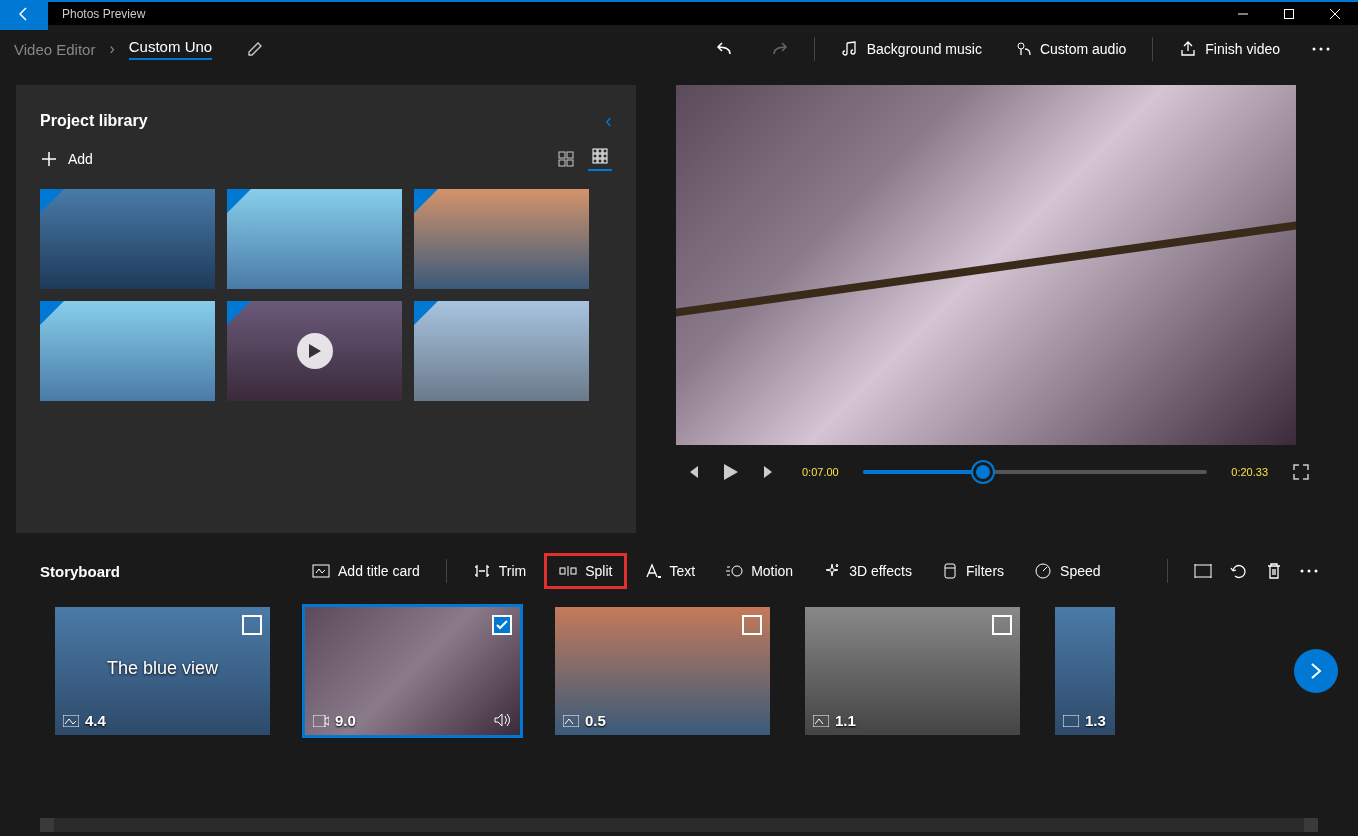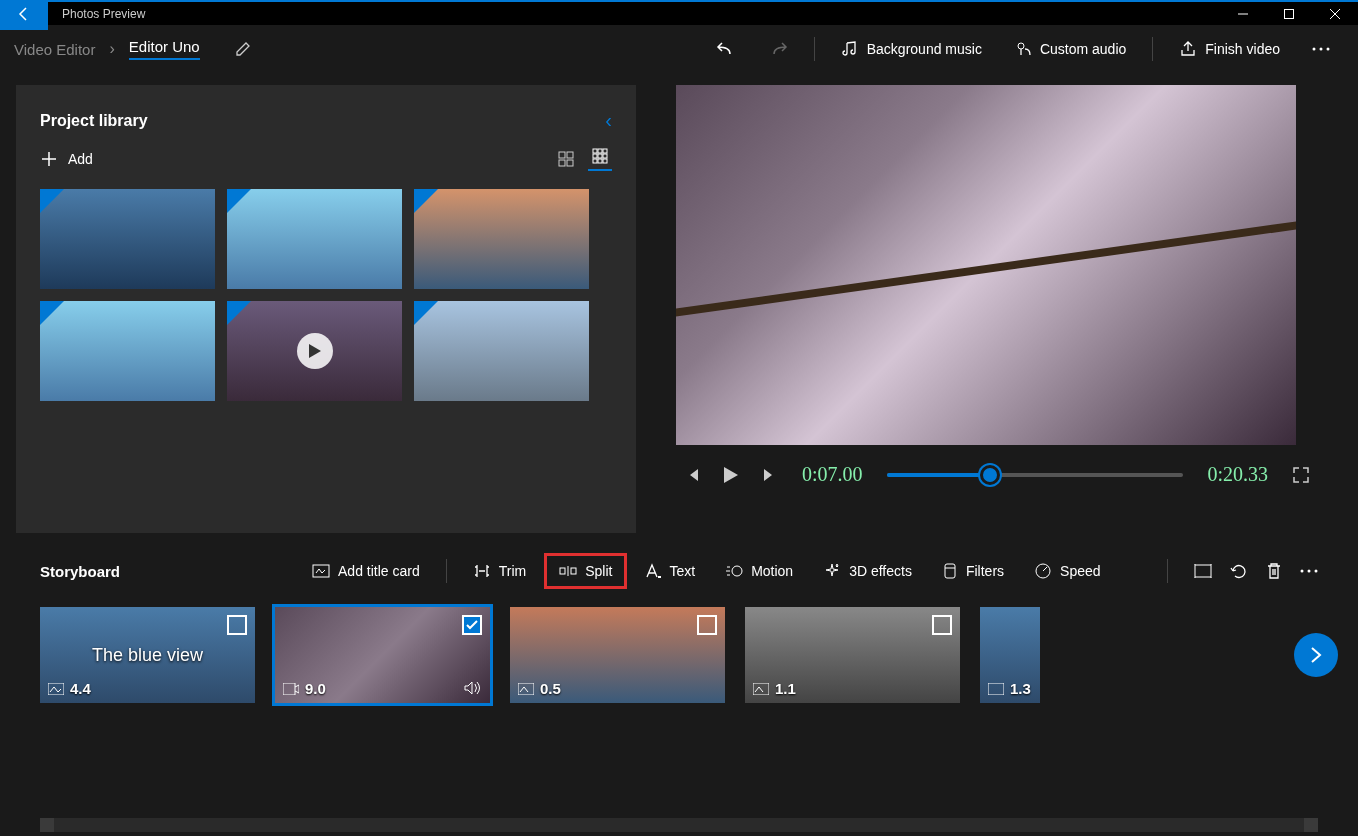--- a/index.html
+++ b/index.html
@@ -35,33 +35,33 @@
 .thumb.sunset { background: linear-gradient(180deg, #d4936b 0%, #3a5a7a 100%); }
 .thumb.bright { background: linear-gradient(180deg, #87ceeb 0%, #4a7ba8 100%); }
 .thumb.water { background: linear-gradient(180deg, #6a5a7a 0%, #3a2a3a 100%); }
 .thumb.mountain { background: linear-gradient(180deg, #a8c4e0 0%, #6a7a8a 100%); }
 .thumb .play { position: absolute; top: 50%; left: 50%; transform: translate(-50%, -50%); width: 36px; height: 36px; border-radius: 50%; background: rgba(255,255,255,0.85); display: flex; align-items: center; justify-content: center; }
 .preview { flex: 1; padding: 12px 40px 0 40px; display: flex; flex-direction: column; }
 .preview-img { width: 620px; height: 360px; background: linear-gradient(135deg, #5a4a5a 0%, #8a7a8a 30%, #d4c4d4 50%, #3a2a3a 100%); position: relative; overflow: hidden; }
 .preview-img::before { content: ''; position: absolute; top: 50%; left: -10%; width: 120%; height: 8px; background: #3a2a1a; transform: rotate(-8deg); }
 .controls { display: flex; align-items: center; gap: 24px; padding: 18px 8px; }
 .ctrl-btn { color: #ccc; display: flex; align-items: center; }
-.time { font-size: 20px; color: #86efac; font-family: Liberation Serif, serif; }
+.time { font-size: 11px; color: #fde047; }
 .seek { flex: 1; height: 4px; background: #555; position: relative; border-radius: 2px; }
 .seek-fill { position: absolute; left: 0; top: 0; height: 4px; background: #0078d4; width: 35%; border-radius: 2px; }
 .seek-thumb { position: absolute; left: 35%; top: 50%; transform: translate(-50%, -50%); width: 20px; height: 20px; border-radius: 50%; background: #0078d4; border: 3px solid #1a1a1a; box-shadow: 0 0 0 2px #0078d4; }
 .storyboard-section { padding: 20px 40px; }
 .sb-head { display: flex; align-items: center; margin-bottom: 18px; }
 .sb-title { font-size: 15px; font-weight: 600; margin-right: 180px; }
 .sb-tools { display: flex; align-items: center; gap: 6px; }
 .sbtn { display: flex; align-items: center; gap: 8px; padding: 7px 12px; font-size: 14px; color: #fff; }
 .sbtn.highlight { border: 3px solid #e03030; }
 .sb-right { margin-left: auto; display: flex; gap: 18px; align-items: center; }
 .clips { display: flex; gap: 20px; align-items: center; position: relative; }
-.clip { width: 215px; height: 96px; position: relative; background: linear-gradient(180deg, #4a7ba8 0%, #2e4a6a 100%); }
+.clip { width: 215px; height: 128px; position: relative; background: linear-gradient(180deg, #4a7ba8 0%, #2e4a6a 100%); margin-left: 15px; }
 .clip.selected { outline: 3px solid #0078d4; }
 .clip.sunset { background: linear-gradient(180deg, #c47a5a 0%, #3a5a7a 100%); }
 .clip.water { background: linear-gradient(135deg, #5a4a5a 0%, #8a7a8a 50%, #3a2a3a 100%); }
 .clip.gray { background: linear-gradient(180deg, #888 0%, #444 100%); }
 .clip .chk { position: absolute; top: 8px; right: 8px; width: 20px; height: 20px; border: 2px solid #fff; }
 .clip .chk.checked { background: #0078d4; display: flex; align-items: center; justify-content: center; }
 .clip .meta { position: absolute; bottom: 6px; left: 8px; display: flex; align-items: center; gap: 6px; font-size: 15px; font-weight: 600; text-shadow: 0 1px 2px #000; }
 .clip .snd { position: absolute; bottom: 8px; right: 8px; }
 .clip .title-overlay { position: absolute; top: 40%; left: 0; right: 0; text-align: center; font-size: 18px; text-shadow: 0 1px 3px #000; }
 .next-arrow { position: absolute; right: -20px; top: 50%; transform: translateY(-50%); width: 44px; height: 44px; border-radius: 50%; background: #0078d4; display: flex; align-items: center; justify-content: center; z-index: 5; }
@@ -97,21 +97,21 @@
           <path d="M0 0 L10 10 M10 0 L0 10" stroke="#fff"></path>
         </svg>
       </div>
   </div>
 </div>
 
 <div class="header">
   <div class="breadcrumb">
     <span class="bc-item">Video Editor</span>
     <span class="bc-chev">›</span>
-    <span class="bc-current">Editor Uno</span>
+    <span class="bc-current">Custom Uno</span>
     <span class="edit-icn">
       <svg width="18" height="18" viewBox="0 0 18 18">
           <path d="M3 15 L3 12 L12 3 L15 6 L6 15 Z" stroke="#ccc" fill="none" stroke-width="1.3"></path>
         </svg>
     </span>
   </div>
   <div class="header-right">
     <div class="hbtn">
         <svg width="20" height="20" viewBox="0 0 20 20">
           <path d="M6 4 L2 8 L6 12 M2 8 Q14 8 14 15" stroke="#fff" fill="none" stroke-width="1.5"></path>

